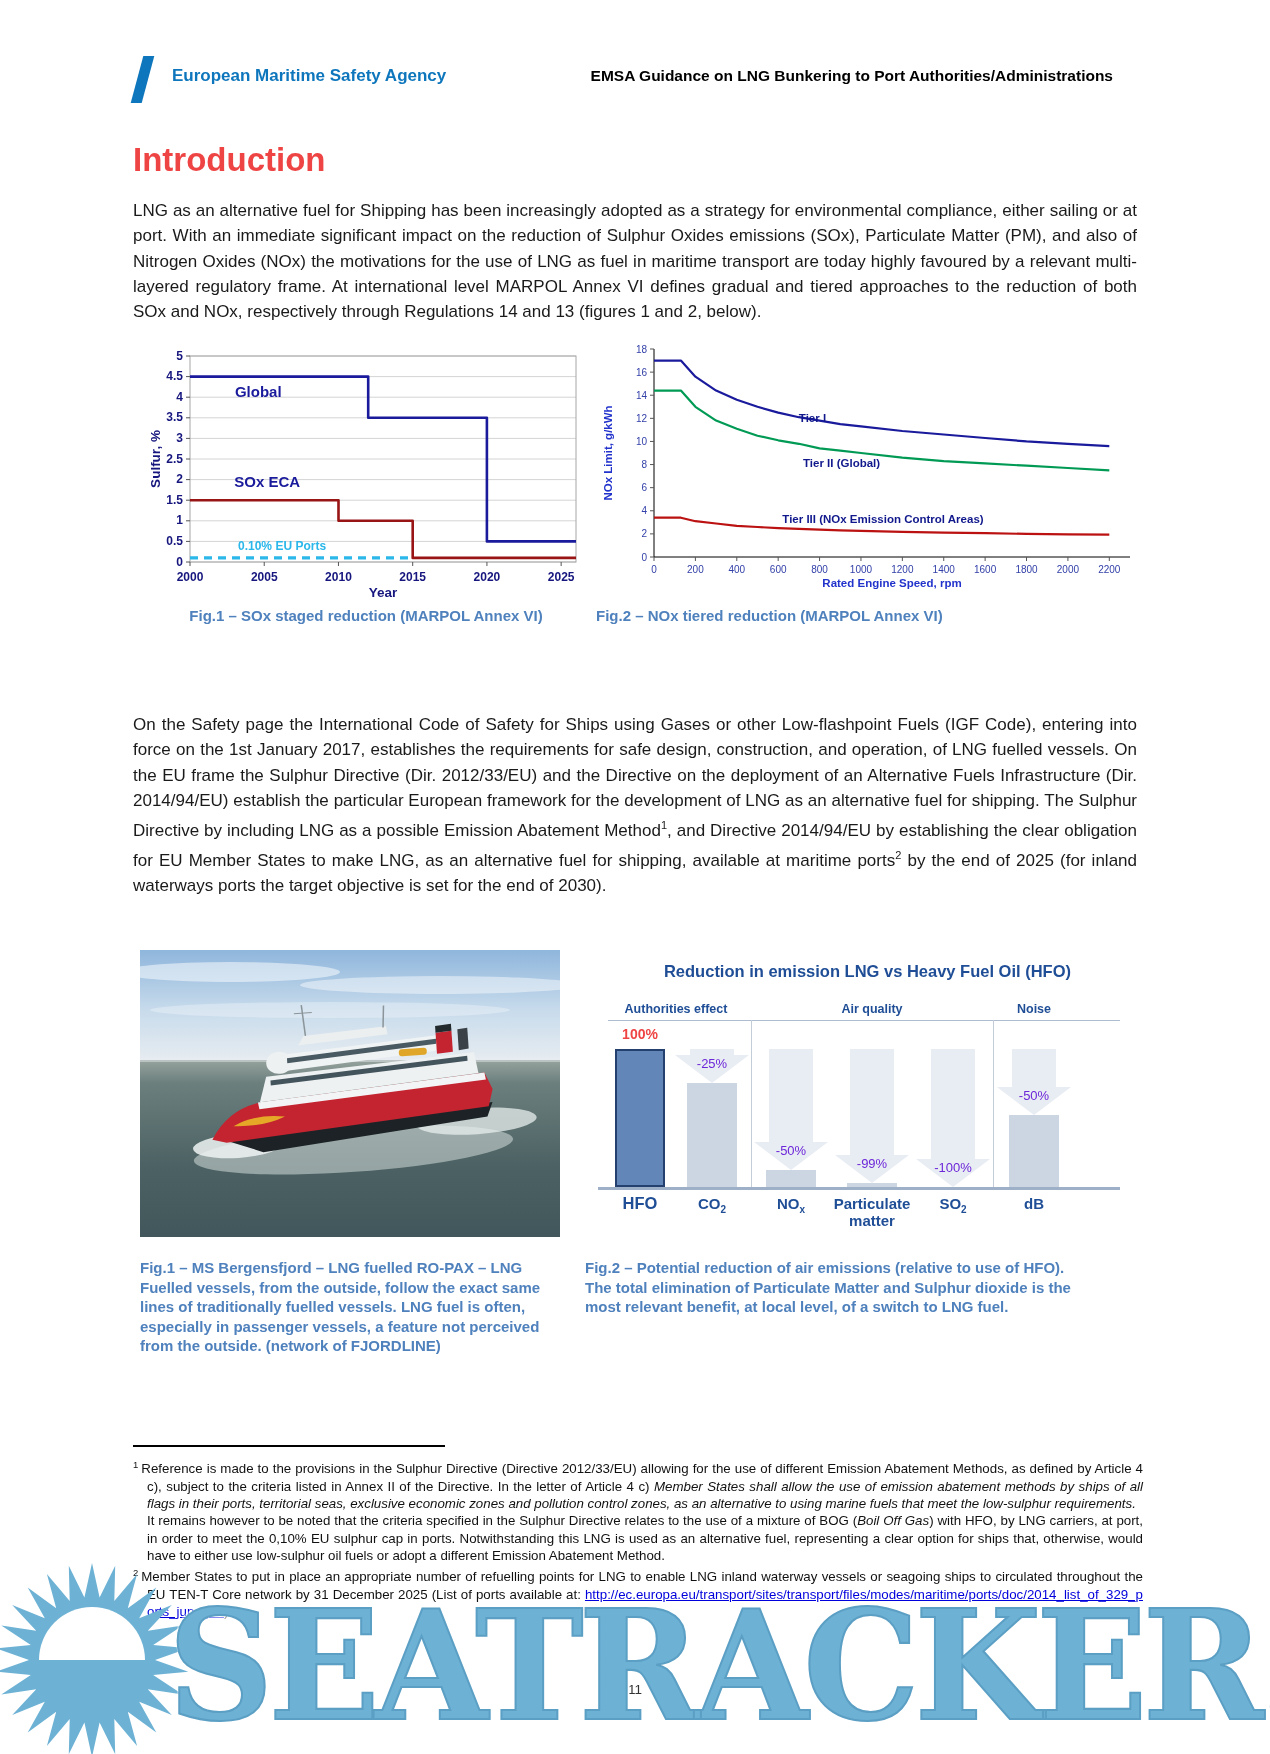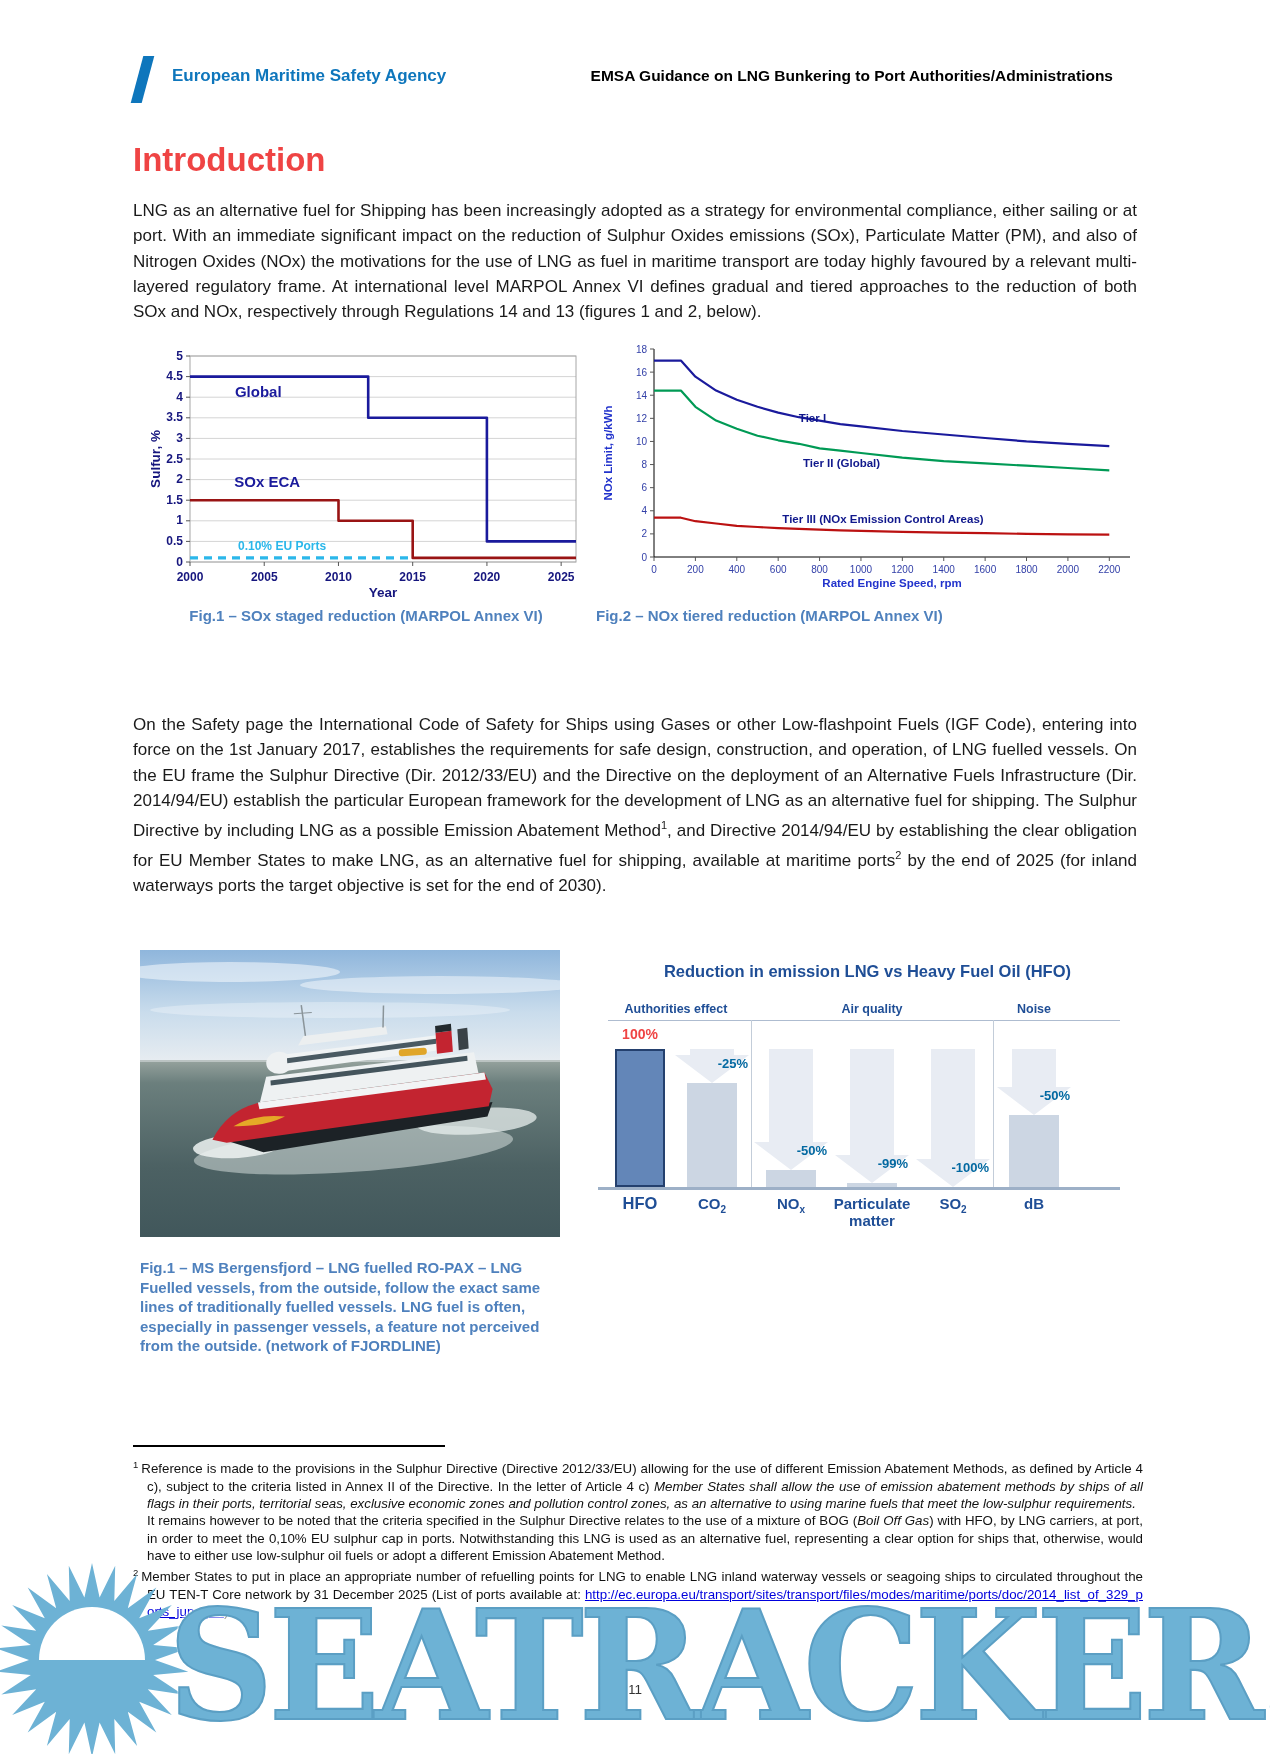--- a/index.html
+++ b/index.html
@@ -33,21 +33,21 @@
             font-size:16.5px;font-weight:bold;color:#1f4e96;}
   .em-group{position:absolute;text-align:center;font-size:12.5px;font-weight:bold;color:#1f4e96;}
   .em-hline{position:absolute;height:1px;background:#aebcd0;}
   .em-vline{position:absolute;width:1px;background:#c3cdd9;}
   .em-base{position:absolute;height:3px;background:#9db0c7;}
   .em-bar{position:absolute;background:#ccd6e3;}
   .em-bar-hfo{background:#6386b8;border:2px solid #24406e;box-sizing:border-box;}
   .em-shaft{position:absolute;background:#e8ecf3;}
   .em-head{position:absolute;width:74px;height:28px;background:#e8ecf3;
            clip-path:polygon(0 0,100% 0,50% 100%);}
-  .em-delta{position:absolute;text-align:right;font-size:13px;font-weight:bold;color:#0369a1;}
+  .em-delta{position:absolute;text-align:center;font-size:13px;font-weight:normal;color:#6d28d9;}
   .em-cat{position:absolute;text-align:center;font-size:15px;font-weight:bold;color:#1f4e96;line-height:17px;}
   .em-cat-hfo{font-size:16.5px;}
   .em-100{position:absolute;text-align:center;font-size:14px;font-weight:bold;color:#ef4444;}
   .em-cat sub{font-size:10px;}
 
   .cap-bot1{left:140px;top:1258px;width:424px;}
   .cap-bot2{left:585px;top:1258px;width:492px;}
 
   
   .fn-rule{left:133px;top:1445px;width:312px;height:2px;background:#000;}
@@ -272,20 +272,21 @@
       <div class="em-cat" style="left: 317px; top: 245px; width: 92px;">SO<sub>2</sub></div>
       <div class="em-bar" style="left: 419px; top: 165px; width: 50px; height: 72px;"></div>
       <div class="em-shaft" style="left: 422px; top: 99px; width: 44px; height: 38px;"></div>
       <div class="em-head" style="left: 407px; top: 137px;"></div>
       <div class="em-delta" style="left: 408px; top: 138px; width: 72px;">-50%</div>
       <div class="em-cat" style="left: 398px; top: 245px; width: 92px;">dB</div>
       <div class="em-100" style="left: 19px; top: 76px; width: 62px;">100%</div>
     </div>
 
   <div class="abs cap cap-bot1">Fig.1 – MS Bergensfjord – LNG fuelled RO-PAX – LNG Fuelled vessels, from the outside, follow the exact same lines of traditionally fuelled vessels. LNG fuel is often, especially in passenger vessels, a feature not perceived from the outside. (network of FJORDLINE)</div>
+  <div class="abs cap cap-bot2">Fig.2 – Potential reduction of air emissions (relative to use of HFO). The total elimination of Particulate Matter and Sulphur dioxide is the most relevant benefit, at local level, of a switch to LNG fuel.</div>
 
   <div class="abs fn-rule"></div>
   <div class="abs footnotes">
     <div class="fn"><span class="fnmark">1</span><span>Reference is made to the provisions in the Sulphur Directive (Directive 2012/33/EU) allowing for the use of different Emission Abatement Methods, as defined by Article 4 c), subject to the criteria listed in Annex II of the Directive. In the letter of Article 4 c) </span><em>Member States shall allow the use of emission abatement methods by ships of all flags in their ports, territorial seas, exclusive economic zones and pollution control zones, as an alternative to using marine fuels that meet the low-sulphur requirements.</em><br><span>It remains however to be noted that the criteria specified in the Sulphur Directive relates to the use of a mixture of BOG (</span><em>Boil Off Gas</em><span>) with HFO, by LNG carriers, at port, in order to meet the 0,10% EU sulphur cap in ports. Notwithstanding this LNG is used as an alternative fuel, representing a clear option for ships that, otherwise, would have to either use low-sulphur oil fuels or adopt a different Emission Abatement Method.</span></div>
     <div class="fn"><span class="fnmark">2</span><span>Member States to put in place an appropriate number of refuelling points for LNG to enable LNG inland waterway vessels or seagoing ships to circulated throughout the EU TEN-T Core network by 31 December 2025 (List of ports available at: </span><a class="fnlink" href="#">http://ec.europa.eu/transport/sites/transport/files/modes/maritime/ports/doc/2014_list_of_329_ports_june.pdf</a><span>)</span></div>
   </div>
 
   <div class="abs pagenum">11</div>
 
   <svg class="abs wm wm-sun" id="wm-sun" width="200" height="200">

